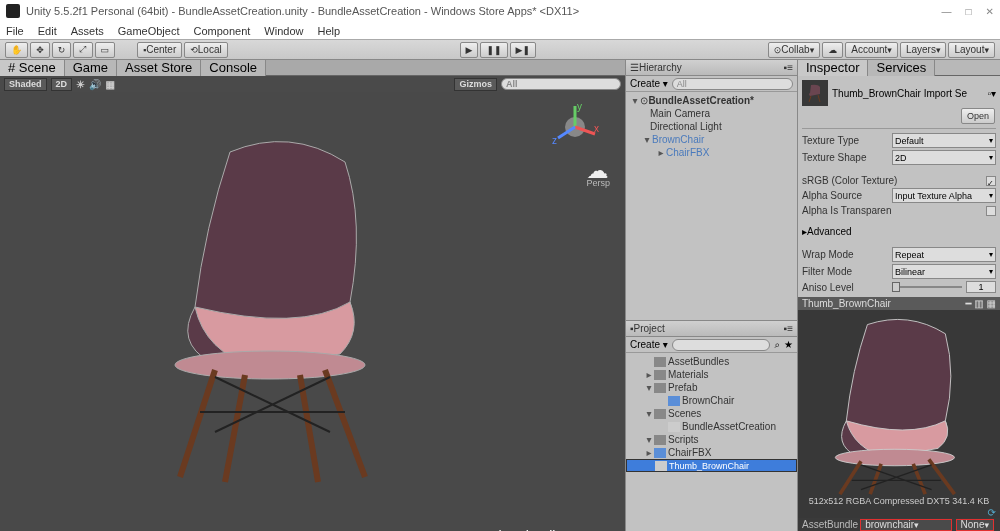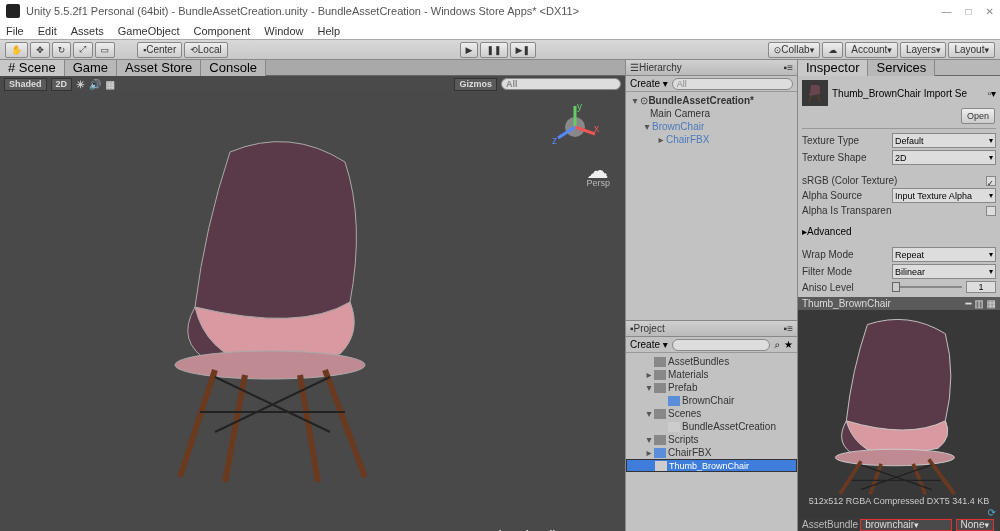--- a/index.html
+++ b/index.html
@@ -157,20 +157,21 @@
             <span>▪≡</span>
           </div>
       </div>
       <div class="sub-bar">
         <span><span>Create</span> ▾</span>
         <div class="search">All</div>
       </div>
       <div class="tree">
         <div class="tree-item"><span class="ti-arrow">▾</span>⊙ <b>BundleAssetCreation*</b></div>
         <div class="tree-item" style="padding-left:24px">Main Camera</div>
+        <div class="tree-item" style="padding-left:24px">Directional Light</div>
         <div class="tree-item blue" style="padding-left:16px">
             <span class="ti-arrow">▾</span>
             <span>BrownChair</span>
           </div>
         <div class="tree-item blue" style="padding-left:30px">
             <span class="ti-arrow">▸</span>
             <span>ChairFBX</span>
           </div>
       </div>
     </div>

